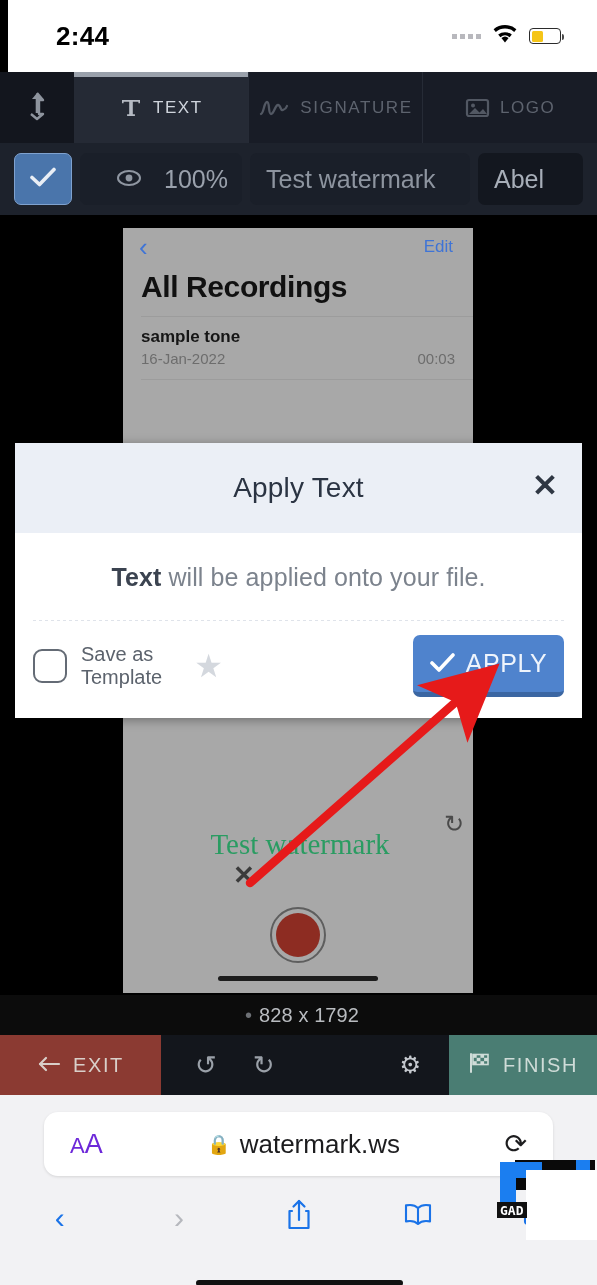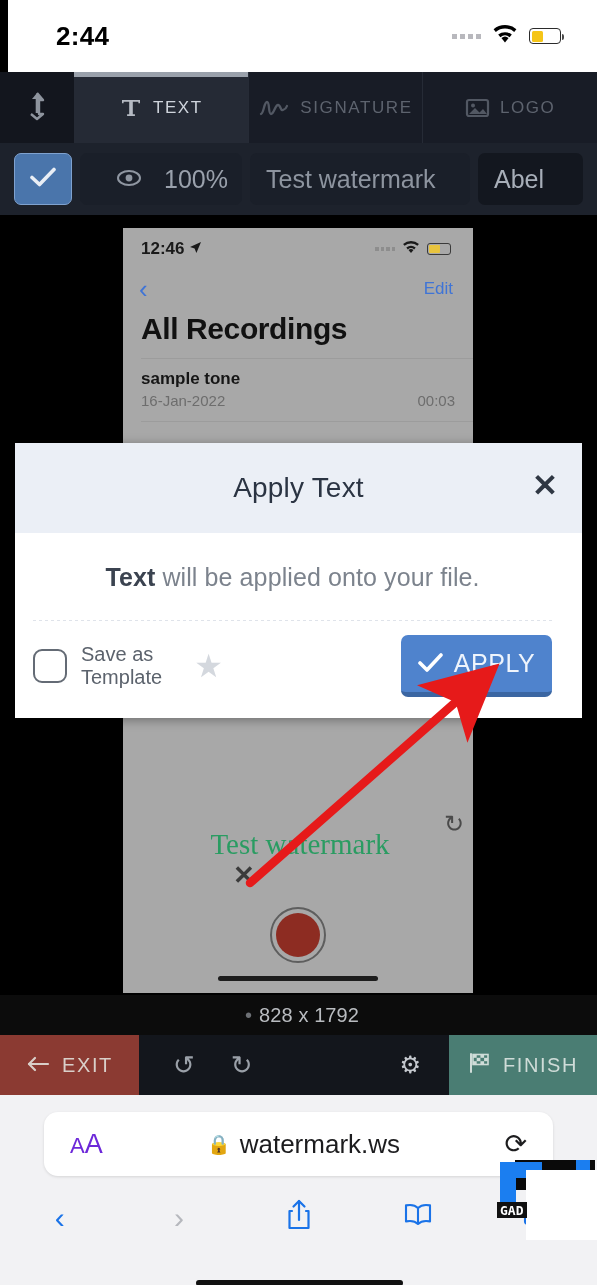--- a/index.html
+++ b/index.html
@@ -126,21 +126,21 @@
     position:absolute; left:15px; top:443px; width:567px; height:275px;
     background:#ffffff; z-index:30; box-shadow:0 2px 10px rgba(0,0,0,.35);
   }
   .modal-head {
     position:relative; height:90px; background:#ebeff6;
     display:flex; align-items:center; justify-content:center;
   }
   .modal-title { font-size:28px; color:#2b3443; letter-spacing:.2px; }
   .modal-close { position:absolute; right:24px; top:27px; font-size:31px;
                  color:#2f3743; font-weight:700; line-height:1; cursor:pointer; }
-  .modal-body { padding:30px 12px 0 0; }
+  .modal-body { padding:30px 0 0 0; }
   .modal-msg { text-align:center; font-size:25px; color:#7c838d; letter-spacing:.1px; }
   .modal-msg b { color:#3b4350; font-weight:700; }
   .modal-divider { margin:28px 18px 0; height:1px;
       background-image:repeating-linear-gradient(to right,#dfe3ea 0 3px,transparent 3px 6px); }
   .modal-foot { display:flex; align-items:center; padding:14px 18px 0 18px; }
   .savetpl { display:flex; align-items:center; gap:14px; }
   .cbox { width:34px; height:34px; border:2px solid #646b75; border-radius:9px; background:#fff; }
   .savetpl .lbl { font-size:20px; line-height:1.15; color:#5c636d; }
   .star { margin-left:18px; font-size:32px; color:#d4d8de; line-height:1; }
   .applybtn {
@@ -158,21 +158,21 @@
   .filebar {
     position:absolute; left:0; top:995px; width:597px; height:40px;
     background:#0c0c0c; display:flex; align-items:center; justify-content:center;
     color:#b9bcc0; font-size:20px; letter-spacing:.1px;
   }
   .filebar .dot { margin:0 7px; color:#6d7075; }
 
   
   .btmbar { position:absolute; left:0; top:1035px; width:597px; height:60px;
             background:#13161c; display:flex; align-items:center; }
-  .exitbtn { width:139px; height:60px; background:#8b3a32; display:flex;
+  .exitbtn { width:161px; height:60px; background:#8b3a32; display:flex;
              align-items:center; justify-content:center; gap:12px;
              color:#d9cfc9; font-size:20px; letter-spacing:1.6px; }
   .undos { display:flex; align-items:center; gap:36px; padding-left:34px; }
   .undos span { font-size:26px; color:#9aa0a8; }
   .gear { margin-left:auto; margin-right:28px; font-size:24px; color:#c5c9cf; }
   .finishbtn { width:148px; height:60px; background:#4a7d73; display:flex;
                align-items:center; justify-content:center; gap:11px;
                color:#cfdcd8; font-size:20px; letter-spacing:1.6px; }
 
   
@@ -285,48 +285,20 @@
     </div>
 
     <div class="chip textfield">Test watermark</div>
 
     <div class="chip fontfield">Abel</div>
   </div>
 
   <div class="canvas">
     <div class="shot">
 
-      <div class="shot-sb">
-        <div class="shot-time">
-          <span>12:46</span>
-          <span>
-            <svg width="13" height="13" viewBox="0 0 13 13">
-                <path d="M12 1L1 6l4.6 1.6L7.4 12z" fill="#1a1a1a"></path>
-              </svg>
-          </span>
-        </div>
-        <div class="shot-right">
-          <span class="shot-dots">
-              <i></i>
-              <i></i>
-              <i></i>
-              <i></i>
-            </span>
-          <span>
-            <svg width="18" height="13" viewBox="0 0 18 13">
-                <path d="M9 12l2.5-3a3.9 3.9 0 0 0-5 0L9 12z" fill="#1a1a1a"></path>
-                <path d="M4.3 6.6a7.5 7.5 0 0 1 9.4 0l-1.5 1.8a5.1 5.1 0 0 0-6.4 0L4.3 6.6z" fill="#1a1a1a"></path>
-                <path d="M1.1 3a12.2 12.2 0 0 1 15.8 0l-1.5 1.8a9.8 9.8 0 0 0-12.8 0L1.1 3z" fill="#1a1a1a"></path>
-              </svg>
-          </span>
-          <span class="shot-batt">
-              <b></b>
-            </span>
-        </div>
-      </div>
 
       <div class="shot-nav">
         <span class="shot-back">‹</span>
         <span class="shot-edit">Edit</span>
       </div>
 
       <div class="shot-title">All Recordings</div>
       <div class="shot-sep"></div>
 
       <div class="shot-row">

